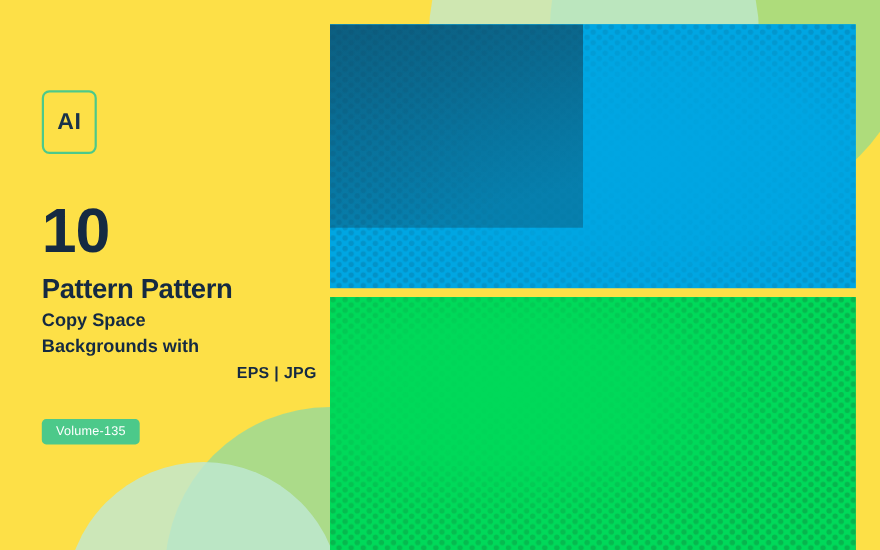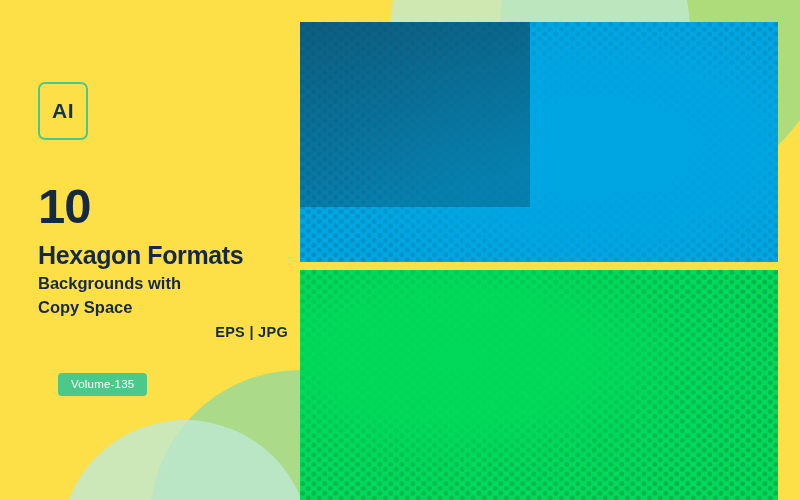--- a/index.html
+++ b/index.html
@@ -77,21 +77,21 @@
     align-items: center;
     justify-content: center;
     color: #19324a;
     font-size: 21px;
     font-weight: bold;
     letter-spacing: 0.5px;
     background: transparent;
   }
   .count {
     margin-top: 42px;
-    font-size: 49px;
+    font-size: 57px;
     font-weight: bold;
     color: #152a42;
     line-height: 1;
     letter-spacing: -1px;
   }
   .title-main {
     margin-top: 10px;
     font-size: 25px;
     font-weight: bold;
     color: #152a42;
@@ -120,21 +120,20 @@
   }
   .volume-pill {
     margin-top: 33px;
     display: inline-block;
     background: #4cc98a;
     color: #ffffff;
     font-size: 11.5px;
     padding: 5px 13px 6px 13px;
     border-radius: 4px;
     letter-spacing: 0.2px;
-    margin-left: 20px;
   }
 
   
   .tiles {
     position: absolute;
     left: 300px;
     top: 22px;
     width: 478px;
     z-index: 6;
   }
@@ -167,23 +166,23 @@
 <div id="stage">
 
   <div class="blob blob-a"></div>
   <div class="blob blob-b"></div>
   <div class="blob blob-c"></div>
   <div class="blob blob-d"></div>
 
   <div class="panel">
     <div class="ai-badge">AI</div>
     <div class="count">10</div>
-    <div class="title-main">Hexagon Formats</div>
+    <div class="title-main">Pattern Pattern</div>
+    <div class="title-sub">Copy Space</div>
     <div class="title-sub">Backgrounds with</div>
-    <div class="title-sub">Copy Space</div>
     <div class="formats-value">EPS  |  JPG</div>
     <div class="volume-pill">Volume-135</div>
   </div>
 
   <div class="tiles">
 
     <div class="tile tile-top">
       <svg width="478" height="240" viewBox="0 0 478 240" xmlns="http://www.w3.org/2000/svg">
         <defs>
           <radialGradient id="blueFade" cx="0.62" cy="0.52" r="0.78">

